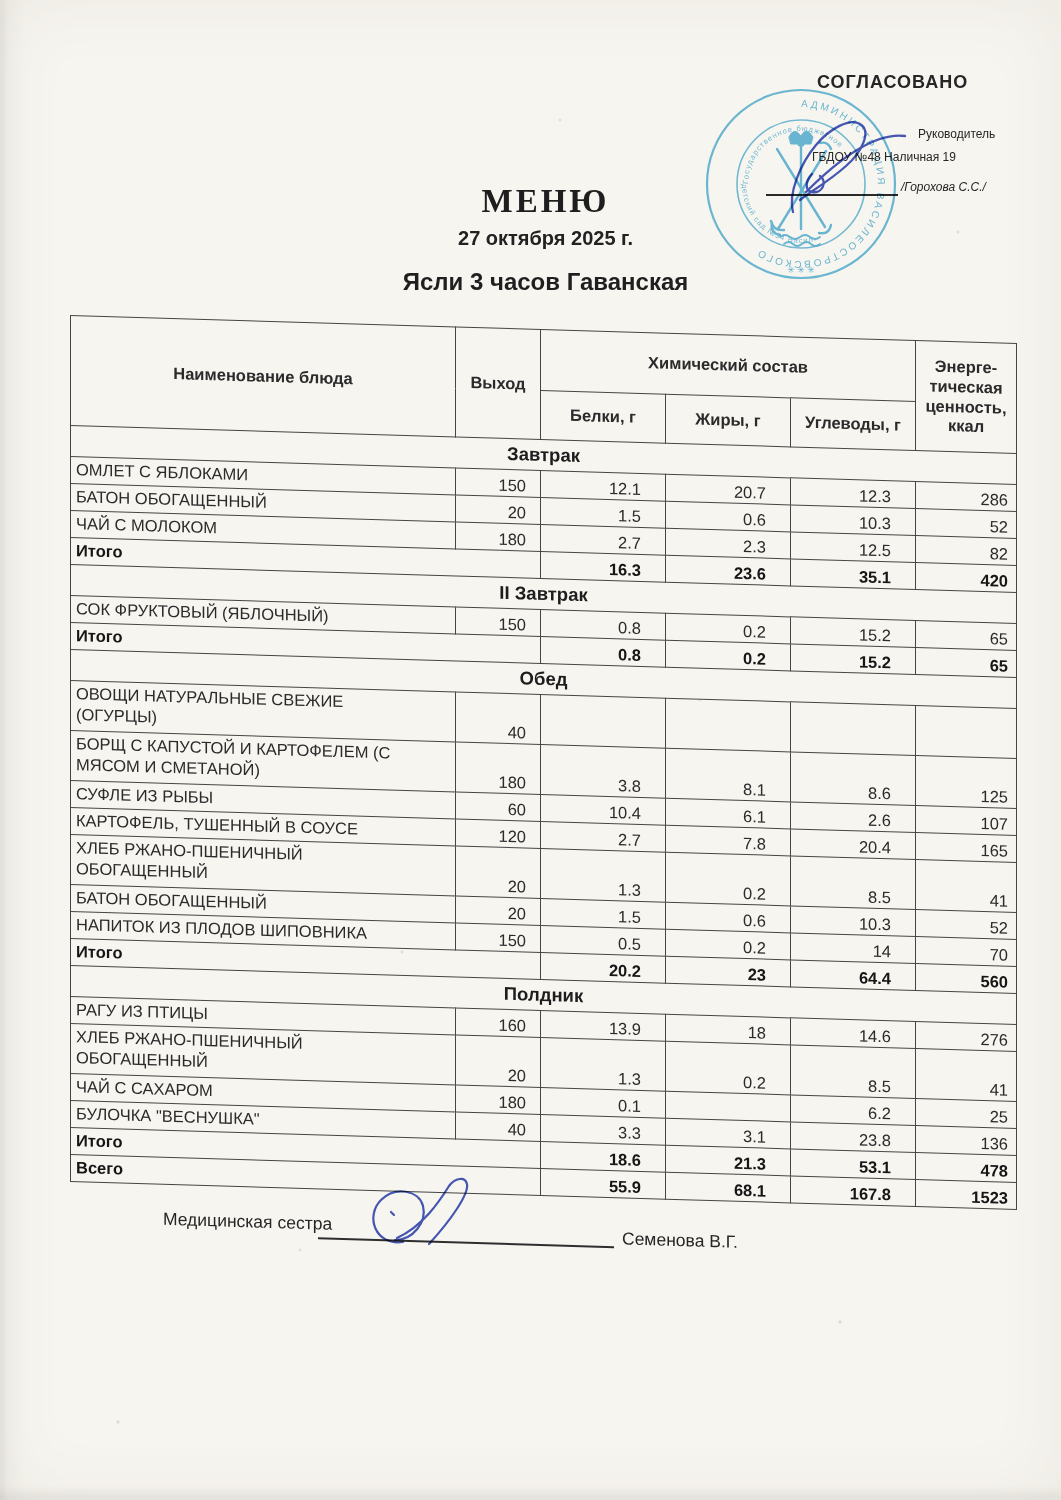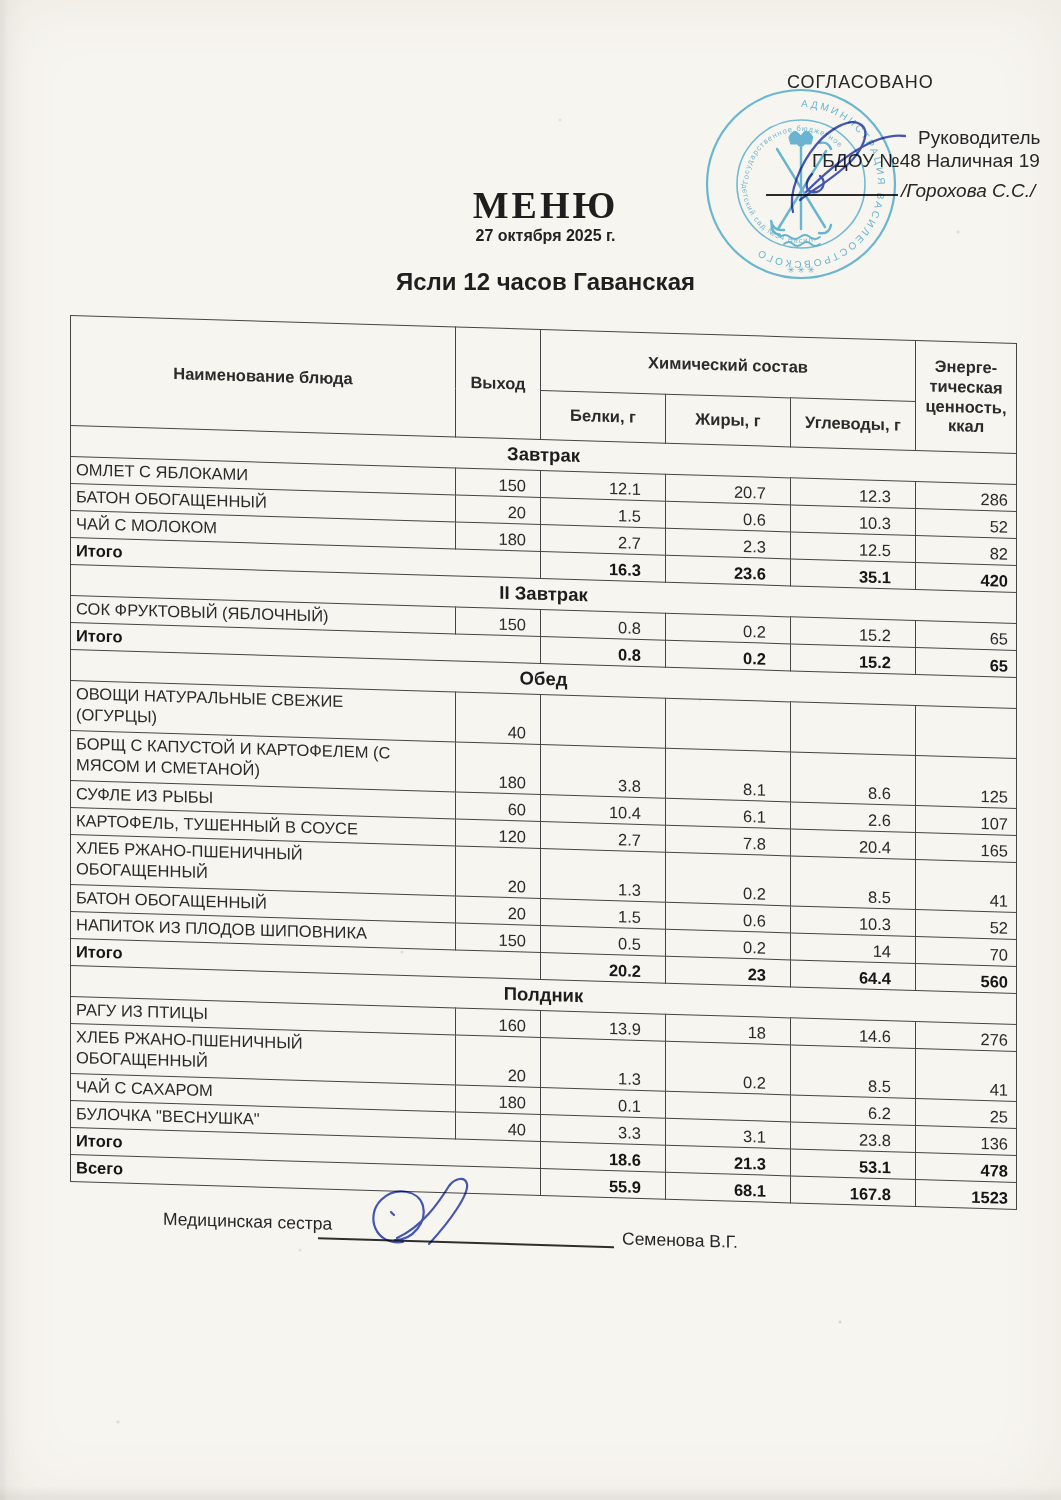--- a/index.html
+++ b/index.html
@@ -24,31 +24,31 @@
       linear-gradient(90deg, rgba(0,0,0,.06) 0 2px, rgba(0,0,0,.02) 8px, transparent 26px),
       linear-gradient(0deg, rgba(0,0,0,.05) 0 3px, transparent 14px),
       #f7f5f0;
   }
   .page::after{
     content:"";position:absolute;inset:0;pointer-events:none;
     box-shadow:inset 0 0 70px rgba(100,88,60,.07);
   }
 
   
-  .appr{position:absolute;font-size:19px;color:#262626;white-space:nowrap;z-index:5;}
-  .appr-heading{left:787px;top:72px;font-weight:normal;font-size:18px;letter-spacing:1px;}
+  .appr{position:absolute;font-size:12px;color:#262626;white-space:nowrap;z-index:5;}
+  .appr-heading{left:817px;top:72px;font-weight:bold;font-size:18px;letter-spacing:1px;}
   .appr-role{left:918px;top:127px;}
   .appr-org{left:812px;top:150px;}
   .appr-name{left:901px;top:180px;font-style:italic;}
   .appr-line{position:absolute;left:766px;top:194px;width:132px;height:2px;background:#2a2a2a;z-index:5;}
 
   
   .title-wrap{position:absolute;left:30px;top:0;width:1031px;text-align:center;z-index:4;}
-  .t-menu{position:absolute;left:0;right:0;top:183px;font-family:"Liberation Serif",serif;font-weight:bold;font-size:38px;letter-spacing:3px;color:#1e1e1e;}
-  .t-date{position:absolute;left:0;right:0;top:227px;font-weight:bold;font-size:16px;color:#222;}
+  .t-menu{position:absolute;left:0;right:0;top:183px;font-family:"Liberation Serif",serif;font-weight:bold;font-size:33px;letter-spacing:3px;color:#1e1e1e;}
+  .t-date{position:absolute;left:0;right:0;top:227px;font-weight:bold;font-size:20px;color:#222;}
   .t-group{position:absolute;left:0;right:0;top:268px;font-weight:bold;font-size:24px;color:#1f1f1f;}
 
   
   .stamp{position:absolute;left:698px;top:81px;z-index:20;mix-blend-mode:multiply;opacity:.85;}
   .stamp text{fill:#3fa8d2;}
   .sig{position:absolute;z-index:30;mix-blend-mode:multiply;}
 
   
   .skewed{position:absolute;left:0;top:0;width:1061px;height:1500px;transform:skewY(1.7deg);transform-origin:70px 0;z-index:8;}
 
@@ -125,21 +125,21 @@
     <g fill="none" stroke="#3347b5" stroke-width="2.3" stroke-linecap="round" opacity=".9">
       <path d="M 45 112 C 40 94 52 64 68 45 C 82 28 102 18 112 24 C 124 31 114 52 98 66 C 80 82 62 92 52 100"></path>
       <path d="M 58 92 C 92 58 128 32 157 36"></path>
       <path d="M 64 74 C 58 80 56 90 64 92 C 74 94 80 82 72 76"></path>
     </g>
   </svg>
 
   <div class="title-wrap">
     <div class="t-menu">МЕНЮ</div>
     <div class="t-date">27 октября 2025 г.</div>
-    <div class="t-group">Ясли 12 часов Гаванская</div>
+    <div class="t-group">Ясли 3 часов Гаванская</div>
   </div>
 
   <div class="skewed">
     <table class="menu">
       <colgroup>
         <col style="width:385px">
           <col style="width:85px">
           <col style="width:125px">
         <col style="width:125px">
           <col style="width:125px">

